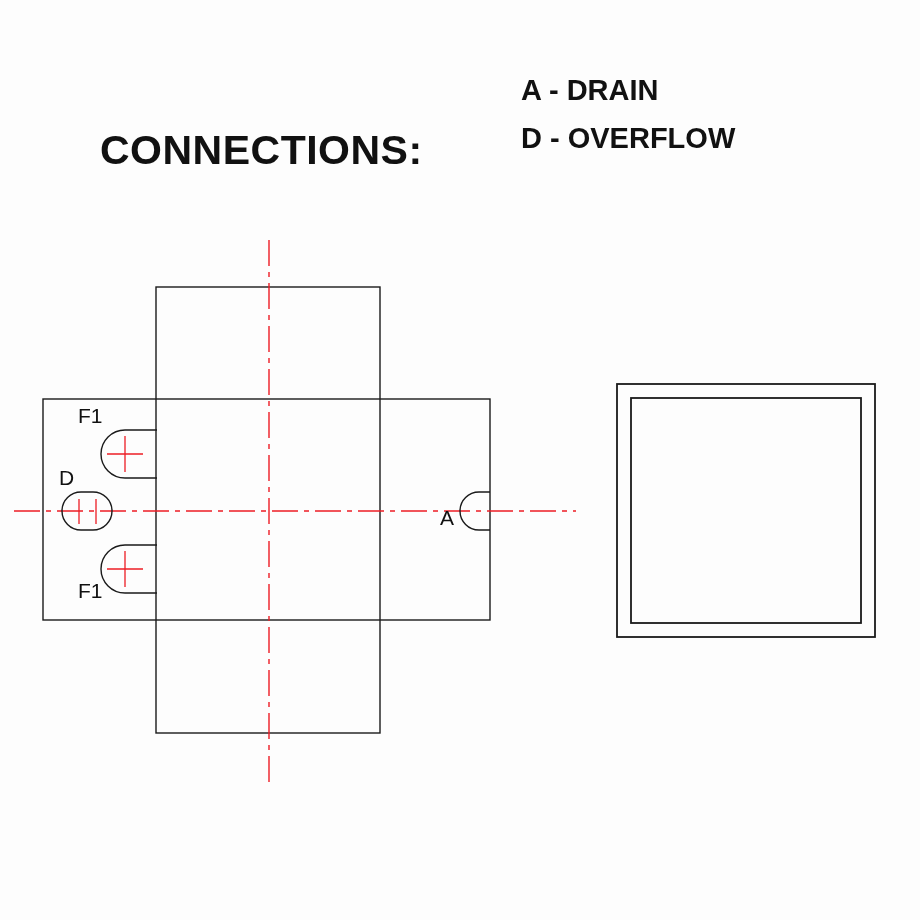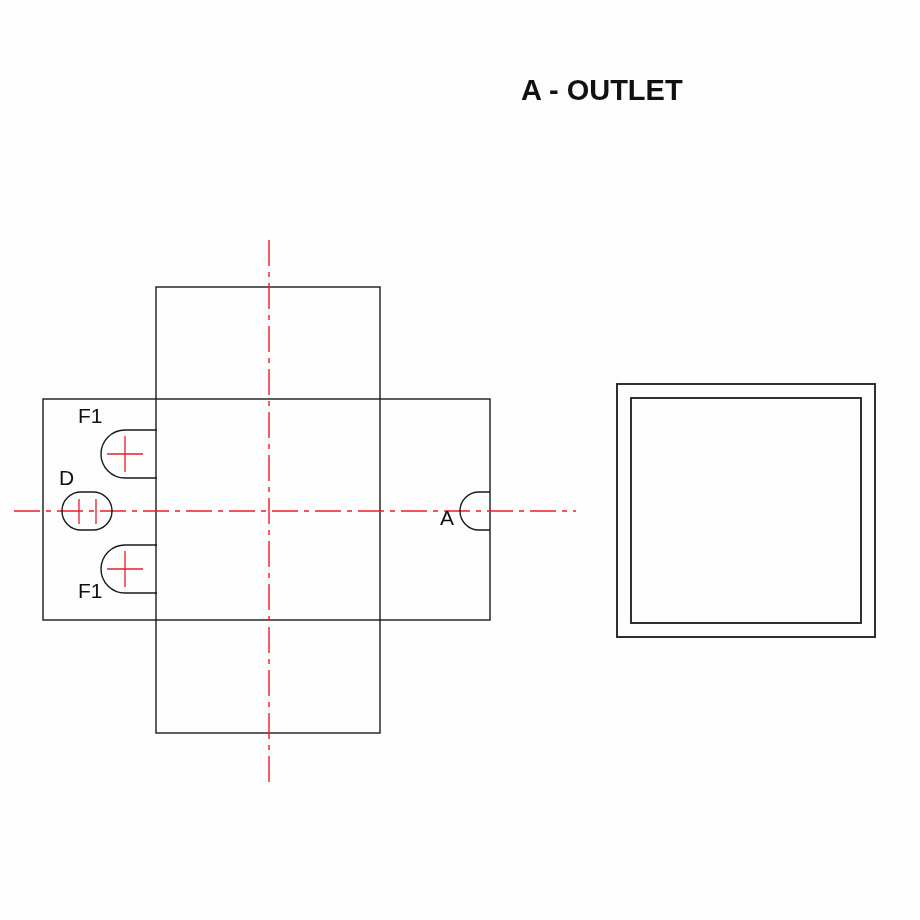--- a/index.html
+++ b/index.html
@@ -50,23 +50,25 @@
     font-family: "Liberation Sans", sans-serif;
     font-size: 21px;
     fill: var(--text-color, #111);
   }
 </style>
 </head>
 <body>
 
 <div class="page" style="--line-color: #1a1a1a; --centerline-color: #ed1c24; --text-color: #111111;">
 
+  <div class="title">CONNECTIONS:</div>
 
   <div class="legend">
-    <div class="legend-item">A - OUTLET</div>
+    <div class="legend-item">A - DRAIN</div>
+    <div class="legend-item">D - OVERFLOW</div>
   </div>
 
   <svg class="drawing-svg" width="920" height="920" viewBox="0 0 920 920">
 
     <g>
       <rect x="156" y="287" width="224" height="446" class="geo"></rect>
       <rect x="43" y="399" width="447" height="221" class="geo"></rect>
     </g>
 
     <g>

